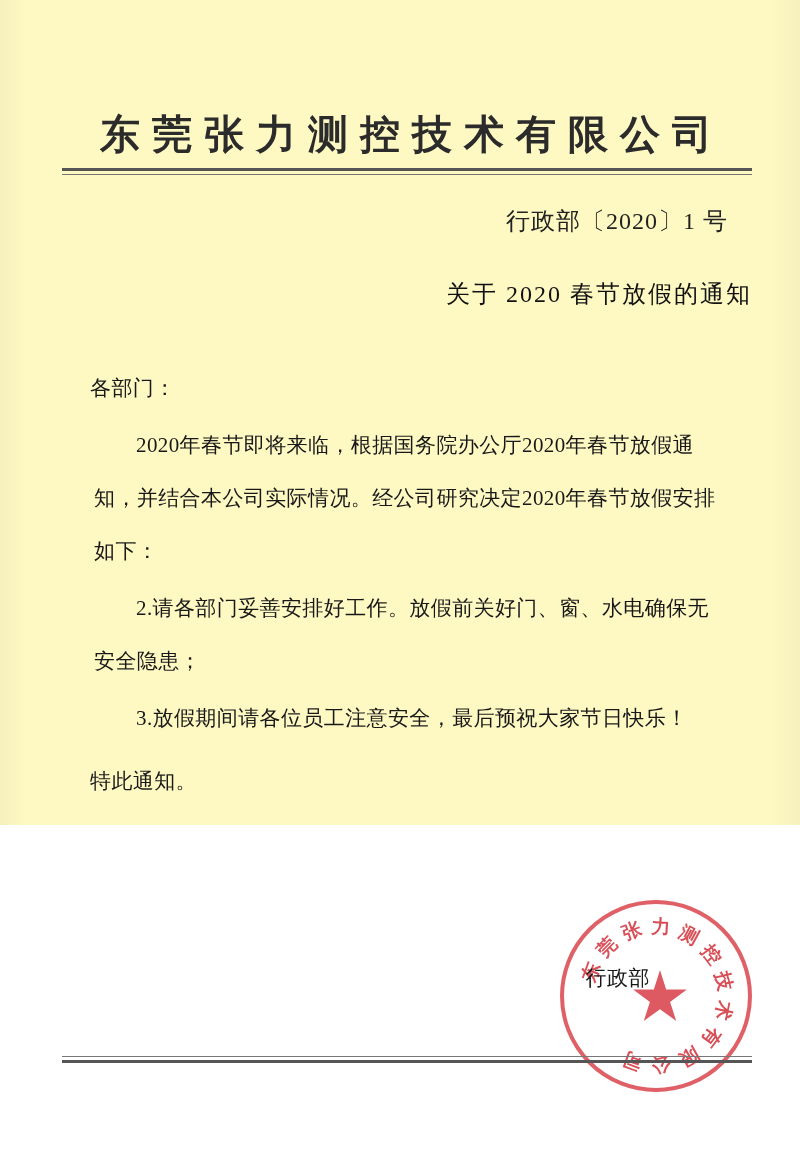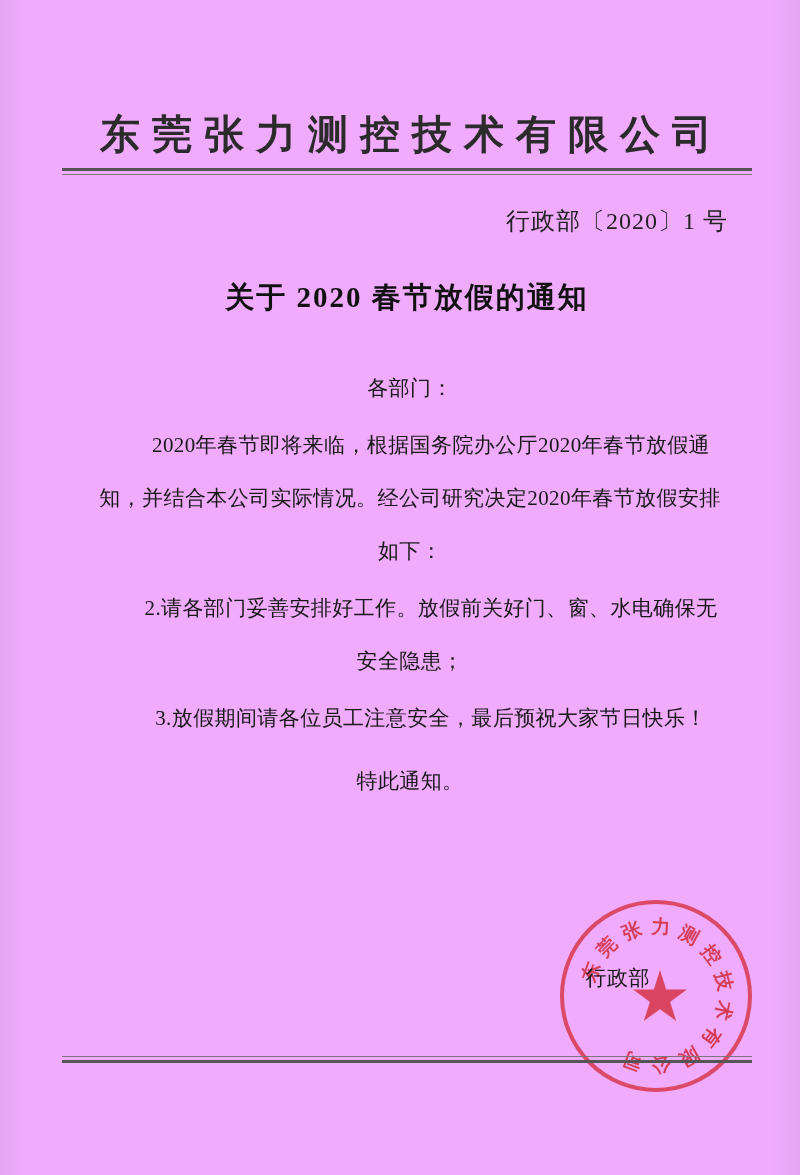--- a/index.html
+++ b/index.html
@@ -13,22 +13,22 @@
     font-family: "Liberation Serif", "DejaVu Serif", serif;
     color: #1a1a1a;
     position: relative;
     overflow: hidden;
   }
 
   .page {
     position: absolute;
     left: 0; top: 0;
     width: 800px;
-    height: 1175px;
-    background: #f0abfc;
+    height: 825px;
+    background: #fef9c3;
   }
 
   
   .page::before {
     content: "";
     position: absolute;
     left: 0; top: 0; right: 0; bottom: 0;
     background: linear-gradient(90deg, rgba(0,0,0,0.035) 0px, rgba(0,0,0,0) 26px, rgba(0,0,0,0) 770px, rgba(0,0,0,0.03) 800px);
     pointer-events: none;
   }
@@ -82,39 +82,38 @@
     color: #222;
     white-space: nowrap;
   }
 
   
   .doc-title {
     position: absolute;
     top: 278px;
     left: 0;
     width: 690px;
-    text-align: center;
-    font-size: 29px;
-    font-weight: bold;
+    text-align: right;
+    font-size: 24px;
+    font-weight: normal;
     letter-spacing: 2px;
     color: #111;
     white-space: nowrap;
   }
 
   
   .content {
     position: absolute;
     top: 362px;
     left: 28px;
     width: 640px;
     font-size: 21px;
     line-height: 53px;
     color: #181818;
     letter-spacing: 0.4px;
-    text-align: center;
   }
   .salutation {
     margin: 0 0 0 0;
   }
   .para {
     margin: 4px;
     text-indent: 42px;
   }
   .para + .para {
     margin-top: 0;

